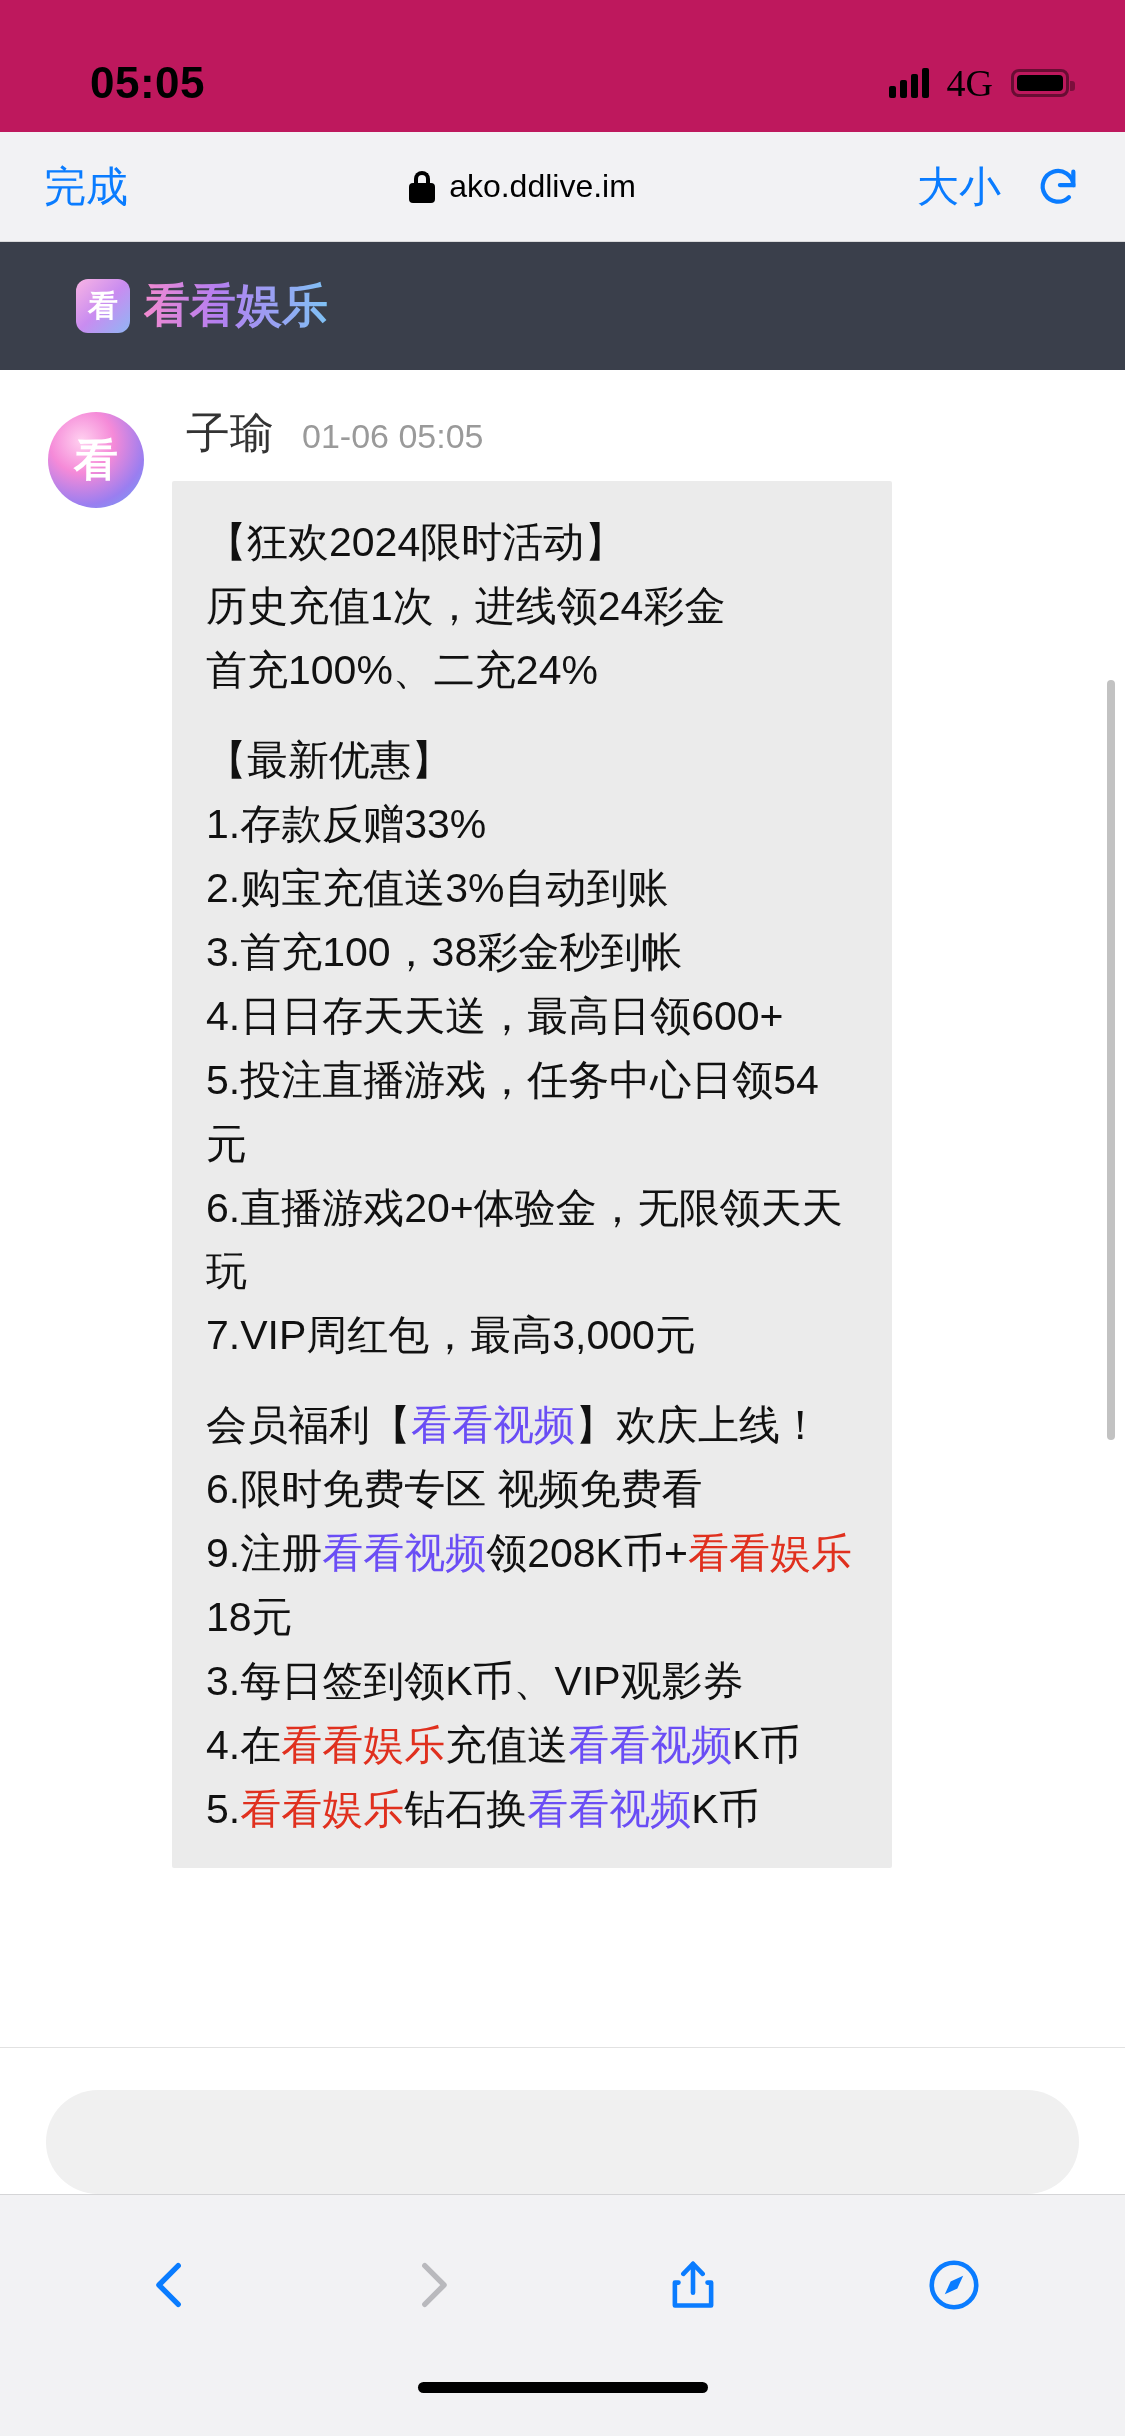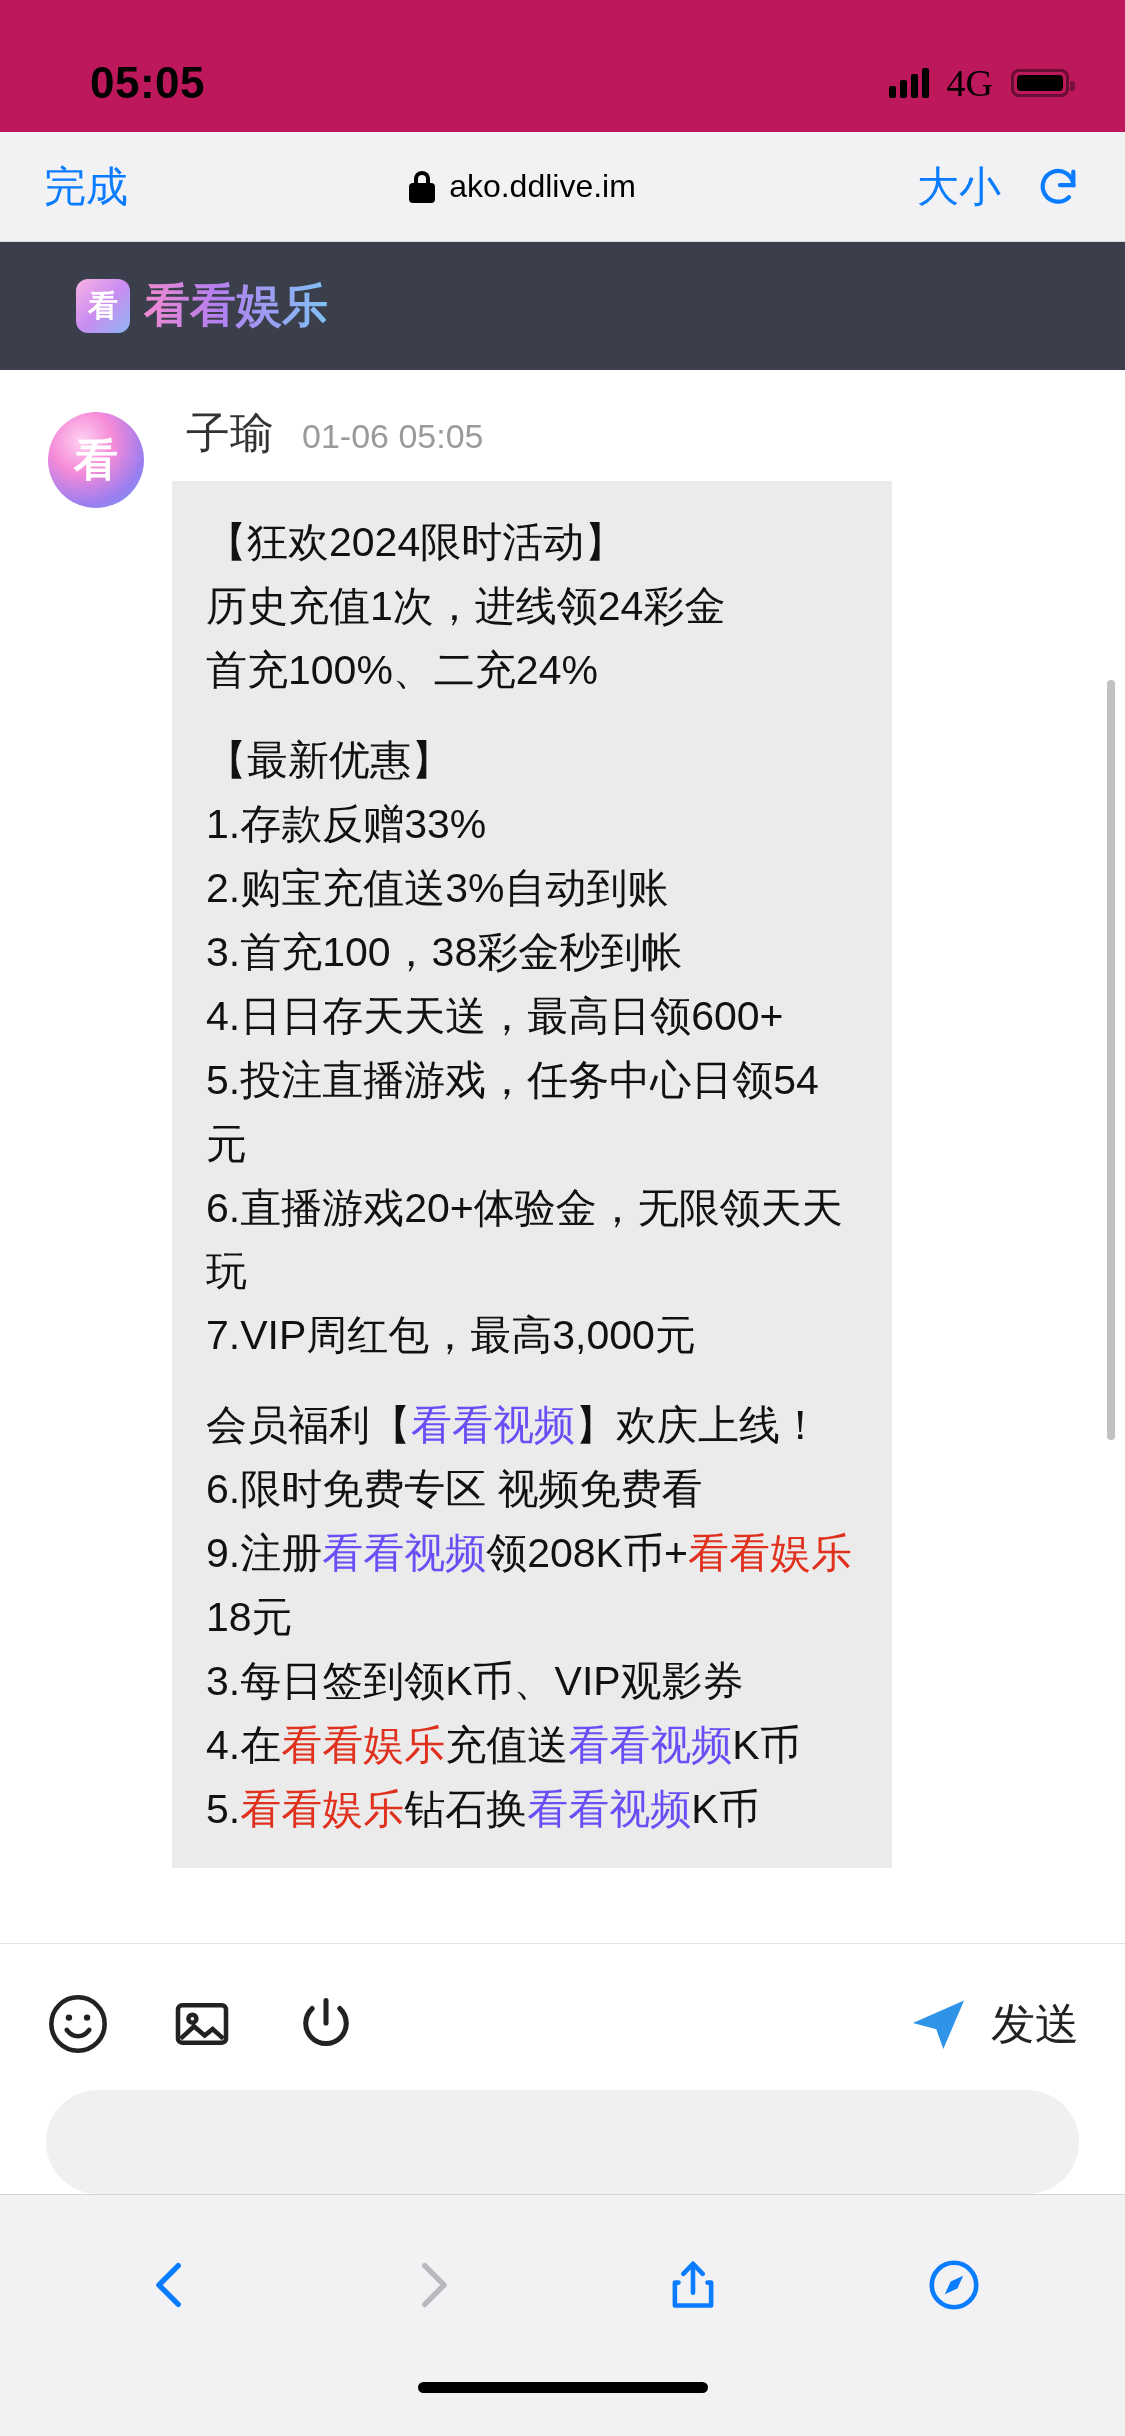--- a/index.html
+++ b/index.html
@@ -359,43 +359,20 @@
               <p><span>4.在</span><span class="kk-red">看看娱乐</span><span>充值送</span><span class="kk-purple">看看视频</span><span>K币</span></p>
               <p><span>5.</span><span class="kk-red">看看娱乐</span><span>钻石换</span><span class="kk-purple">看看视频</span><span>K币</span></p>
             </div>
         </div>
       </div>
     </div>
     <div class="scrollbar"></div>
   </div>
 
   <div class="composer">
-    <div class="composer-tools">
-      <svg class="tool-icon" viewBox="0 0 24 24" fill="none" stroke="currentColor" stroke-width="1.7">
-        <circle cx="12" cy="12" r="10"></circle>
-        <circle cx="8.6" cy="9.6" r="1.2" fill="currentColor" stroke="none"></circle>
-        <circle cx="15.4" cy="9.6" r="1.2" fill="currentColor" stroke="none"></circle>
-        <path d="M7.8 14.2c1.1 1.6 2.6 2.4 4.2 2.4s3.1-.8 4.2-2.4" stroke-linecap="round"></path>
-      </svg>
-      <svg class="tool-icon" viewBox="0 0 24 24" fill="none" stroke="currentColor" stroke-width="1.7">
-        <rect x="3" y="5" width="18" height="14" rx="1.5"></rect>
-        <circle cx="8.4" cy="10" r="1.5"></circle>
-        <path d="M4 17.5l5-4.6 4 3.4 3-2.4 4 3.6"></path>
-      </svg>
-      <svg class="tool-icon" viewBox="0 0 24 24" fill="none" stroke="currentColor" stroke-width="1.9" stroke-linecap="round">
-        <path d="M12 3.2v8.4"></path>
-        <path d="M6.8 6.2a7.6 7.6 0 1 0 10.4 0"></path>
-      </svg>
-      <div class="send-group">
-        <svg class="send-icon" viewBox="0 0 24 24" fill="currentColor">
-          <path d="M2.2 11.6L21.4 3.2 13.6 21.4l-2.6-7.4-8.8-2.4z"></path>
-        </svg>
-        <span class="send-label">发送</span>
-      </div>
-    </div>
     <div class="composer-input" placeholder=""></div>
   </div>
 
   <div class="bottombar">
     <svg class="nav-ic" viewBox="0 0 24 24" fill="none" stroke="currentColor" stroke-width="2.2" stroke-linecap="round" stroke-linejoin="round">
       <polyline points="15 4 7 12 15 20"></polyline>
     </svg>
     <svg class="nav-ic disabled" viewBox="0 0 24 24" fill="none" stroke="currentColor" stroke-width="2.2" stroke-linecap="round" stroke-linejoin="round">
       <polyline points="9 4 17 12 9 20"></polyline>
     </svg>

